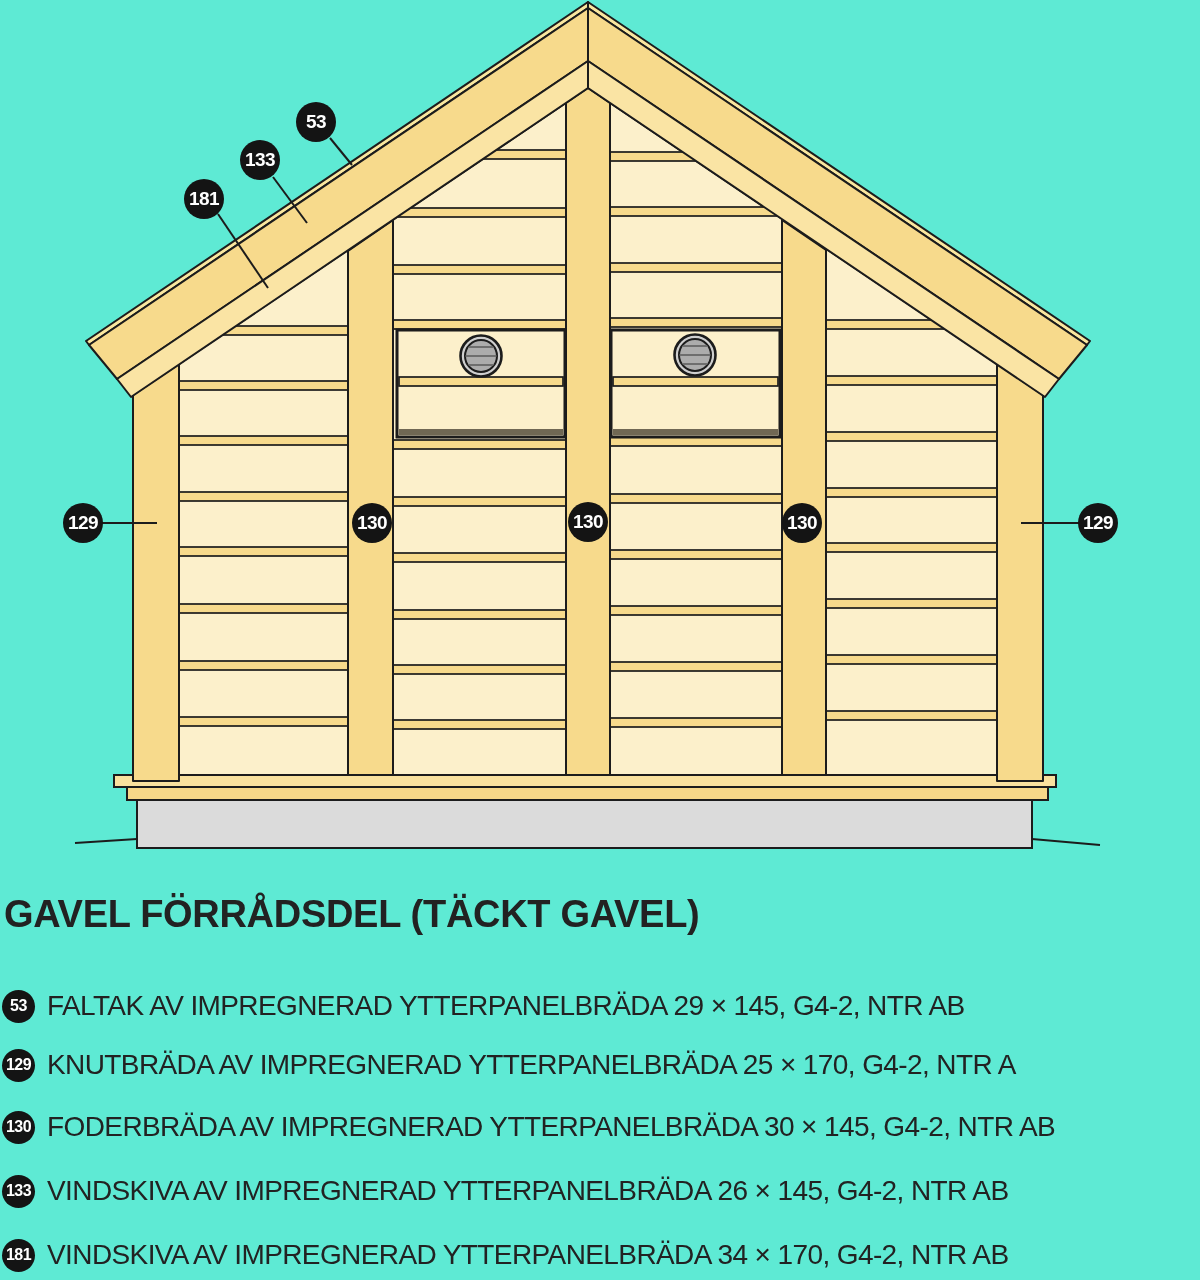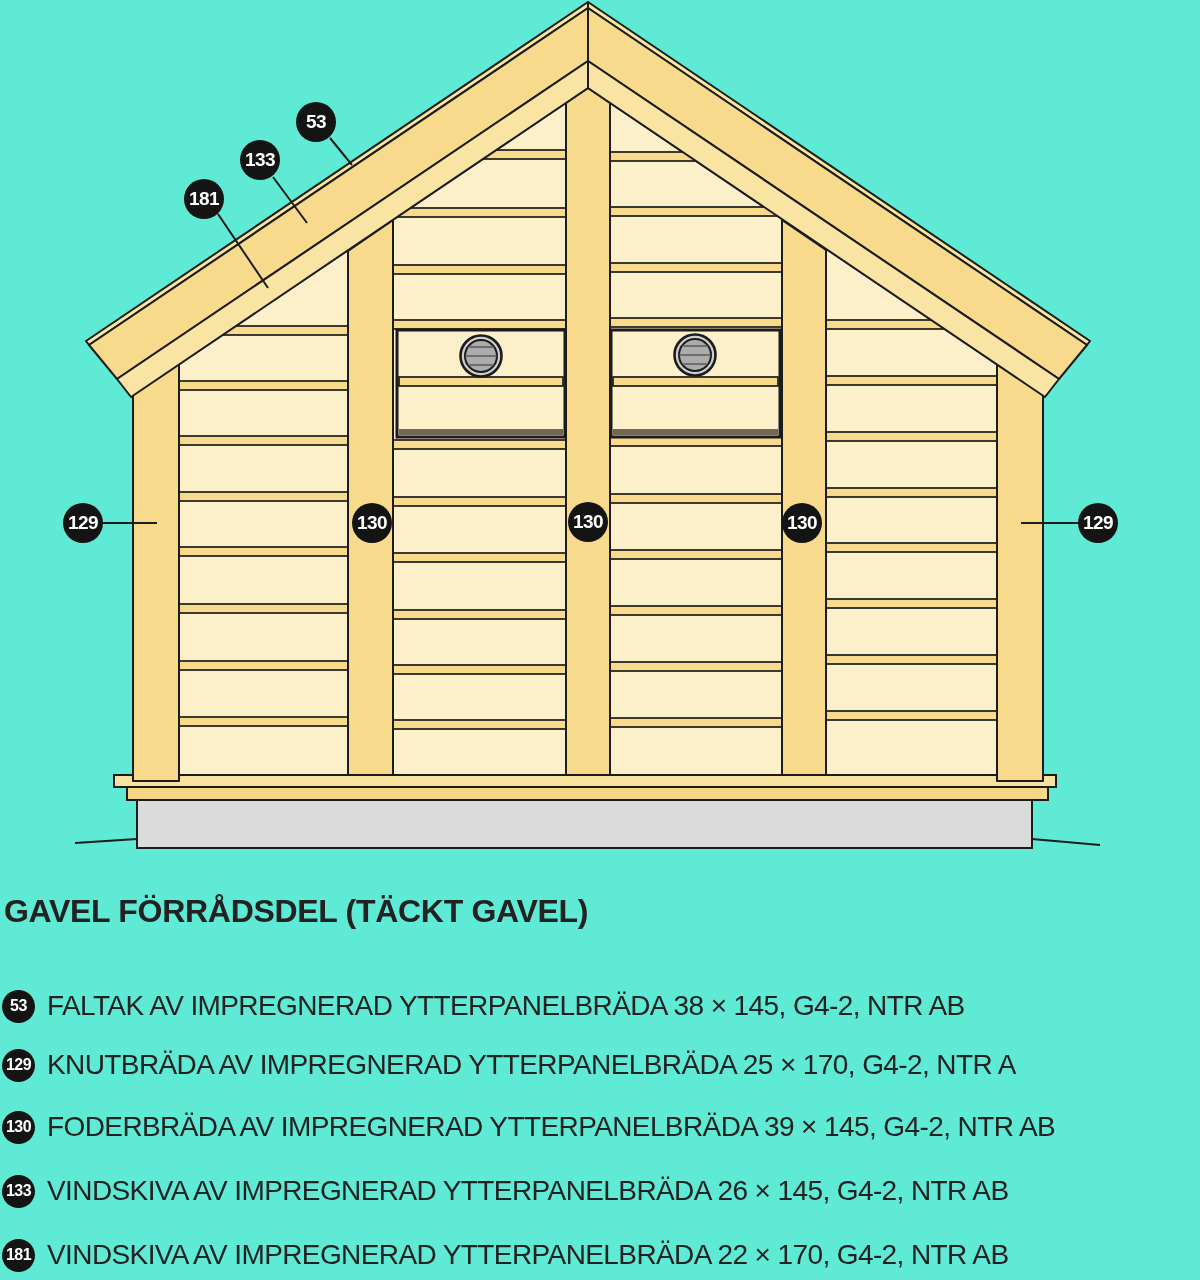--- a/index.html
+++ b/index.html
@@ -22,21 +22,21 @@
   .sill2{fill:var(--sill-dark);stroke:var(--outline);stroke-width:2;}
   .found{fill:var(--foundation);stroke:var(--outline);stroke-width:2;}
   .ventbox{fill:var(--cream);stroke:var(--outline);stroke-width:2.6;}
   .shade{fill:var(--shade);opacity:.85;}
   .vring{fill:var(--vent-ring);stroke:var(--outline);stroke-width:2.6;}
   .vdisc{fill:var(--vent-disc);stroke:var(--outline);stroke-width:2;}
   .vlou{stroke:var(--vent-louver);stroke-width:2.2;}
   .badge{position:absolute;width:40px;height:40px;border-radius:50%;background:var(--badge-bg);
     color:var(--badge-text);font-weight:bold;font-size:19px;display:flex;align-items:center;
     justify-content:center;letter-spacing:-0.5px;}
-  .title{position:absolute;left:4px;top:893px;font-size:32px;font-weight:bold;color:var(--text);
+  .title{position:absolute;left:4px;top:893px;font-size:38px;font-weight:bold;color:var(--text);
     letter-spacing:-0.3px;white-space:nowrap;}
   .lrow{position:absolute;left:2px;height:34px;display:flex;align-items:center;white-space:nowrap;}
   .lbadge{width:33px;height:33px;border-radius:50%;background:var(--badge-bg);color:var(--badge-text);
     font-weight:bold;font-size:16px;display:flex;align-items:center;justify-content:center;
     flex:0 0 33px;letter-spacing:-0.5px;}
   .ltext{margin-left:12px;font-size:28px;color:var(--text);letter-spacing:-0.6px;}
 </style>
 </head>
 <body>
 
@@ -178,32 +178,32 @@
   <div class="badge" style="left:63px;top:503px">129</div>
   <div class="badge" style="left:352px;top:503px">130</div>
   <div class="badge" style="left:568px;top:502px">130</div>
   <div class="badge" style="left:782px;top:503px">130</div>
   <div class="badge" style="left:1078px;top:503px">129</div>
 
   <div class="title">GAVEL FÖRRÅDSDEL (TÄCKT GAVEL)</div>
 
   <div class="lrow" style="top:989px">
     <span class="lbadge">53</span>
-    <span class="ltext">FALTAK AV IMPREGNERAD YTTERPANELBRÄDA 38 × 145, G4-2, NTR AB</span>
+    <span class="ltext">FALTAK AV IMPREGNERAD YTTERPANELBRÄDA 29 × 145, G4-2, NTR AB</span>
   </div>
   <div class="lrow" style="top:1048px">
     <span class="lbadge">129</span>
     <span class="ltext">KNUTBRÄDA AV IMPREGNERAD YTTERPANELBRÄDA 25 × 170, G4-2, NTR A</span>
   </div>
   <div class="lrow" style="top:1110px">
     <span class="lbadge">130</span>
-    <span class="ltext">FODERBRÄDA AV IMPREGNERAD YTTERPANELBRÄDA 39 × 145, G4-2, NTR AB</span>
+    <span class="ltext">FODERBRÄDA AV IMPREGNERAD YTTERPANELBRÄDA 30 × 145, G4-2, NTR AB</span>
   </div>
   <div class="lrow" style="top:1174px">
     <span class="lbadge">133</span>
     <span class="ltext">VINDSKIVA AV IMPREGNERAD YTTERPANELBRÄDA 26 × 145, G4-2, NTR AB</span>
   </div>
   <div class="lrow" style="top:1238px">
     <span class="lbadge">181</span>
-    <span class="ltext">VINDSKIVA AV IMPREGNERAD YTTERPANELBRÄDA 22 × 170, G4-2, NTR AB</span>
+    <span class="ltext">VINDSKIVA AV IMPREGNERAD YTTERPANELBRÄDA 34 × 170, G4-2, NTR AB</span>
   </div>
 
 </div>
 
 </body></html>

